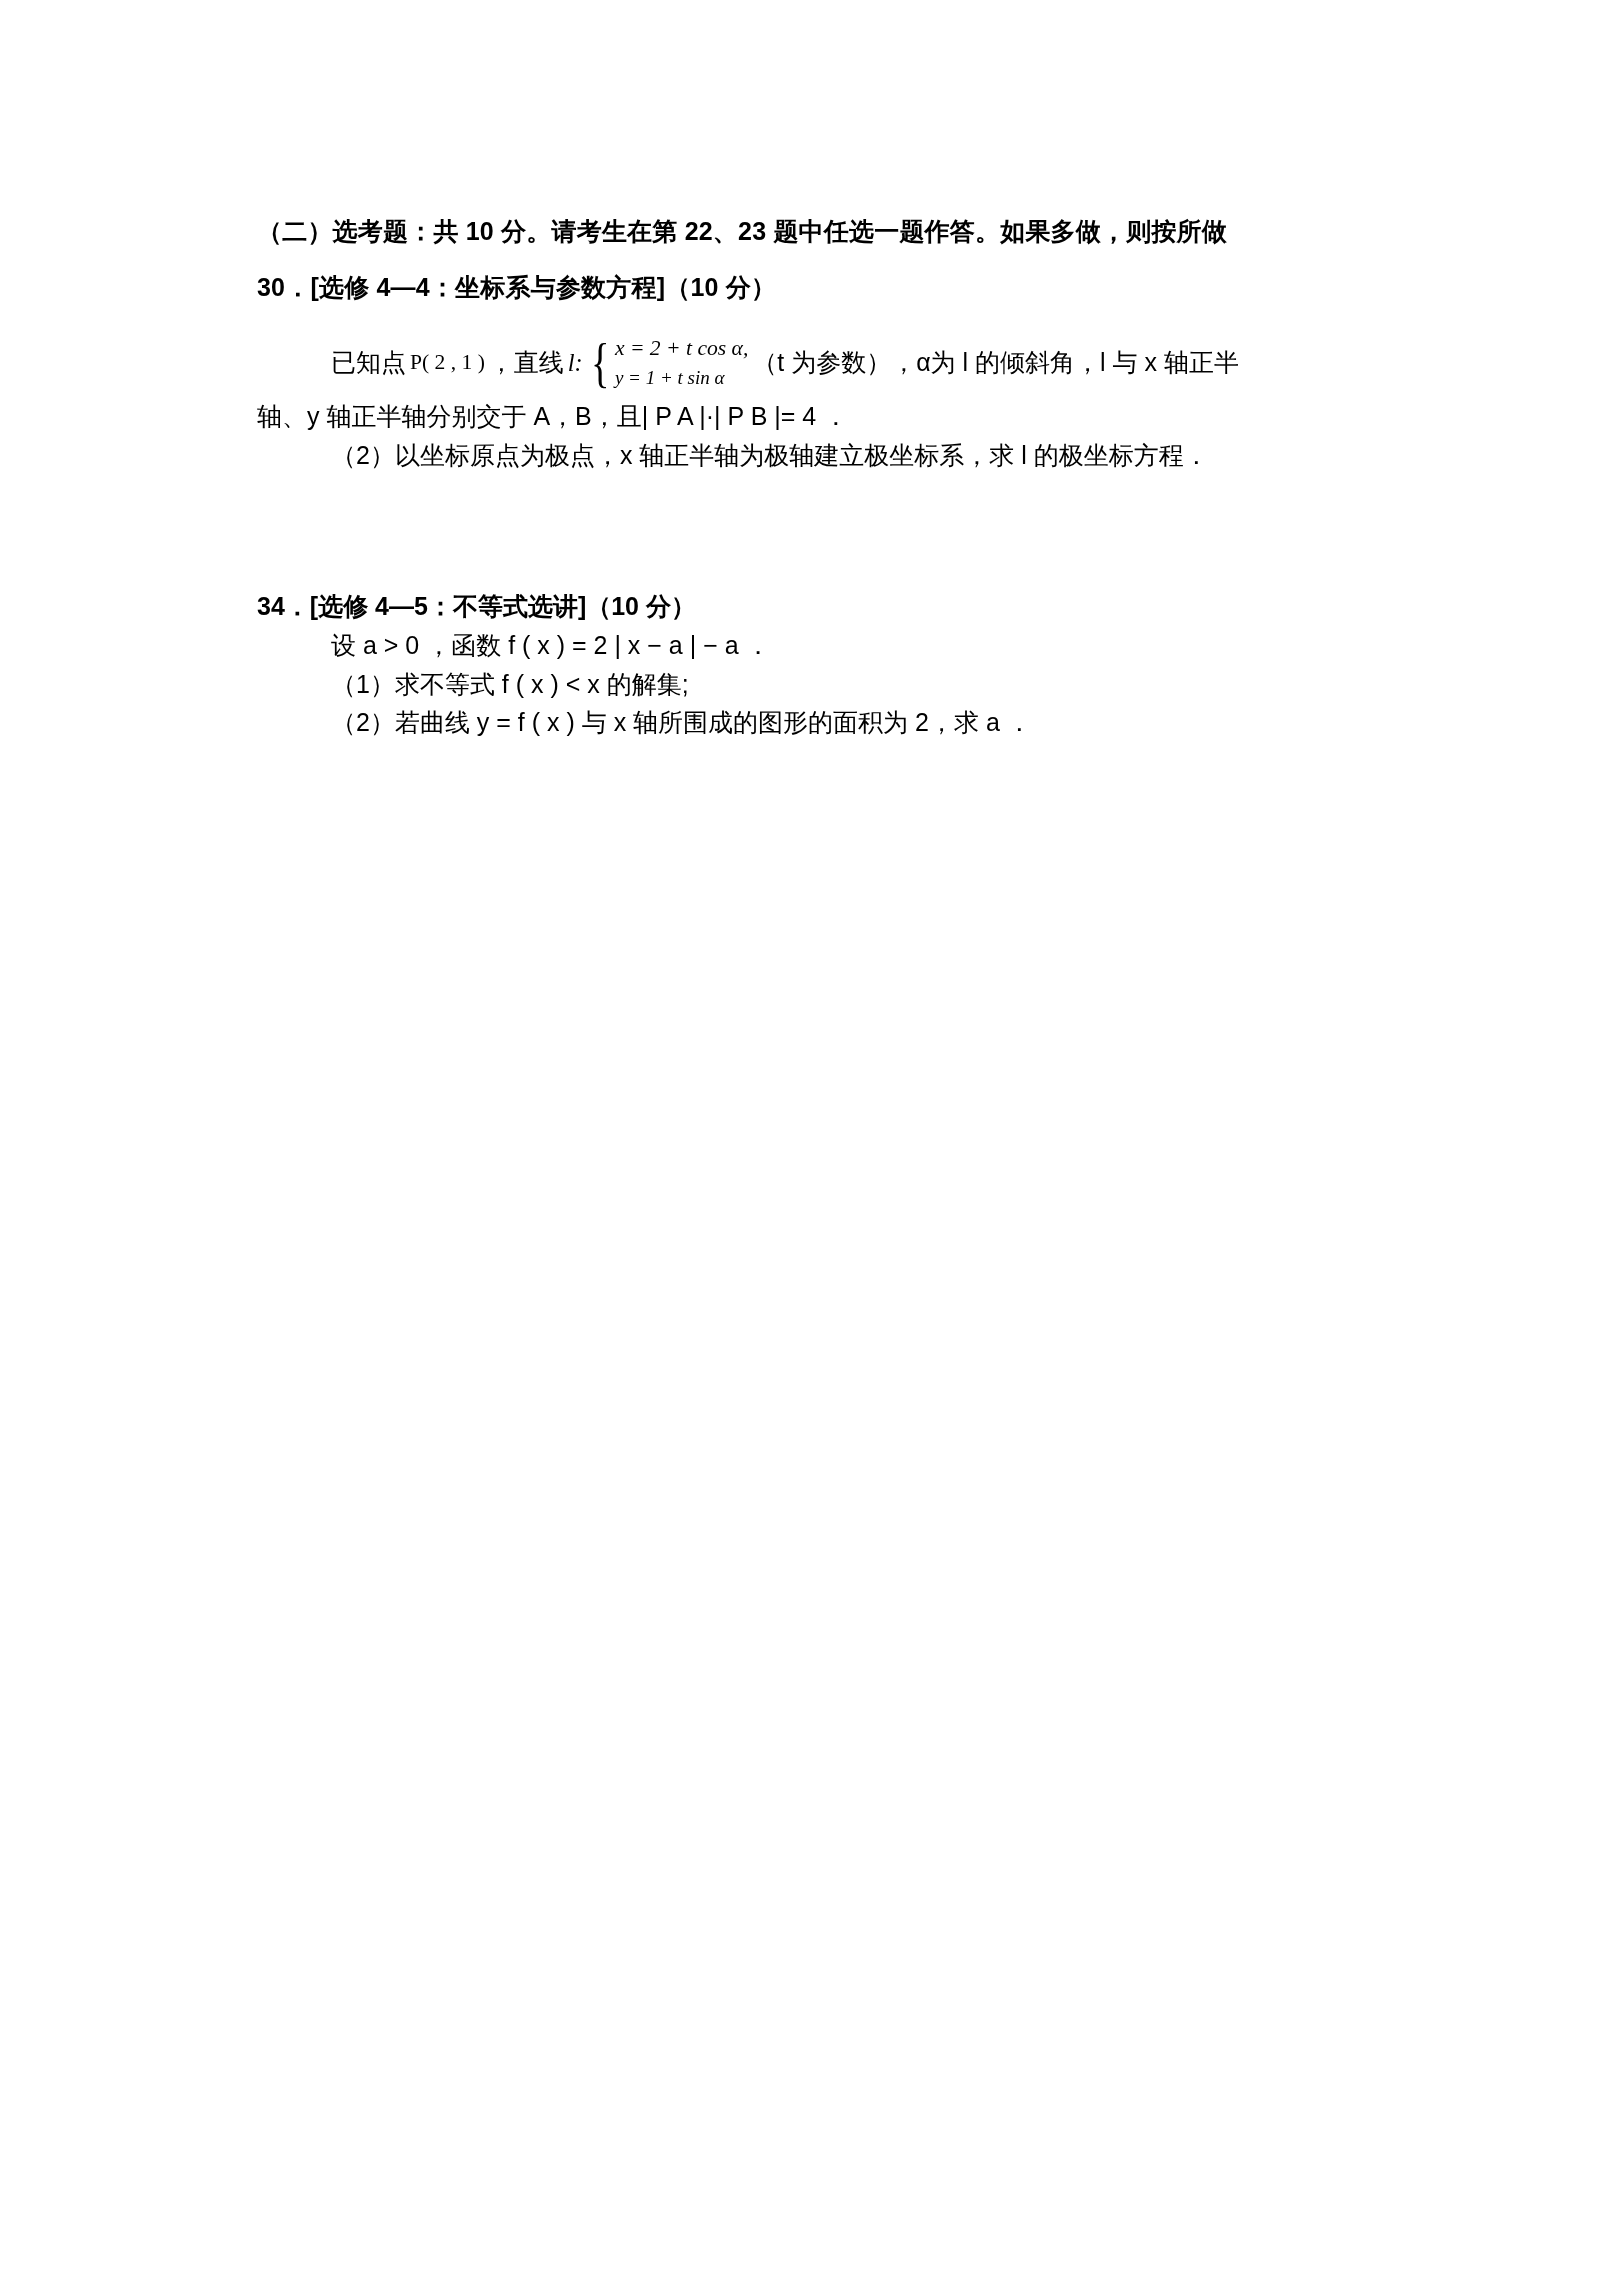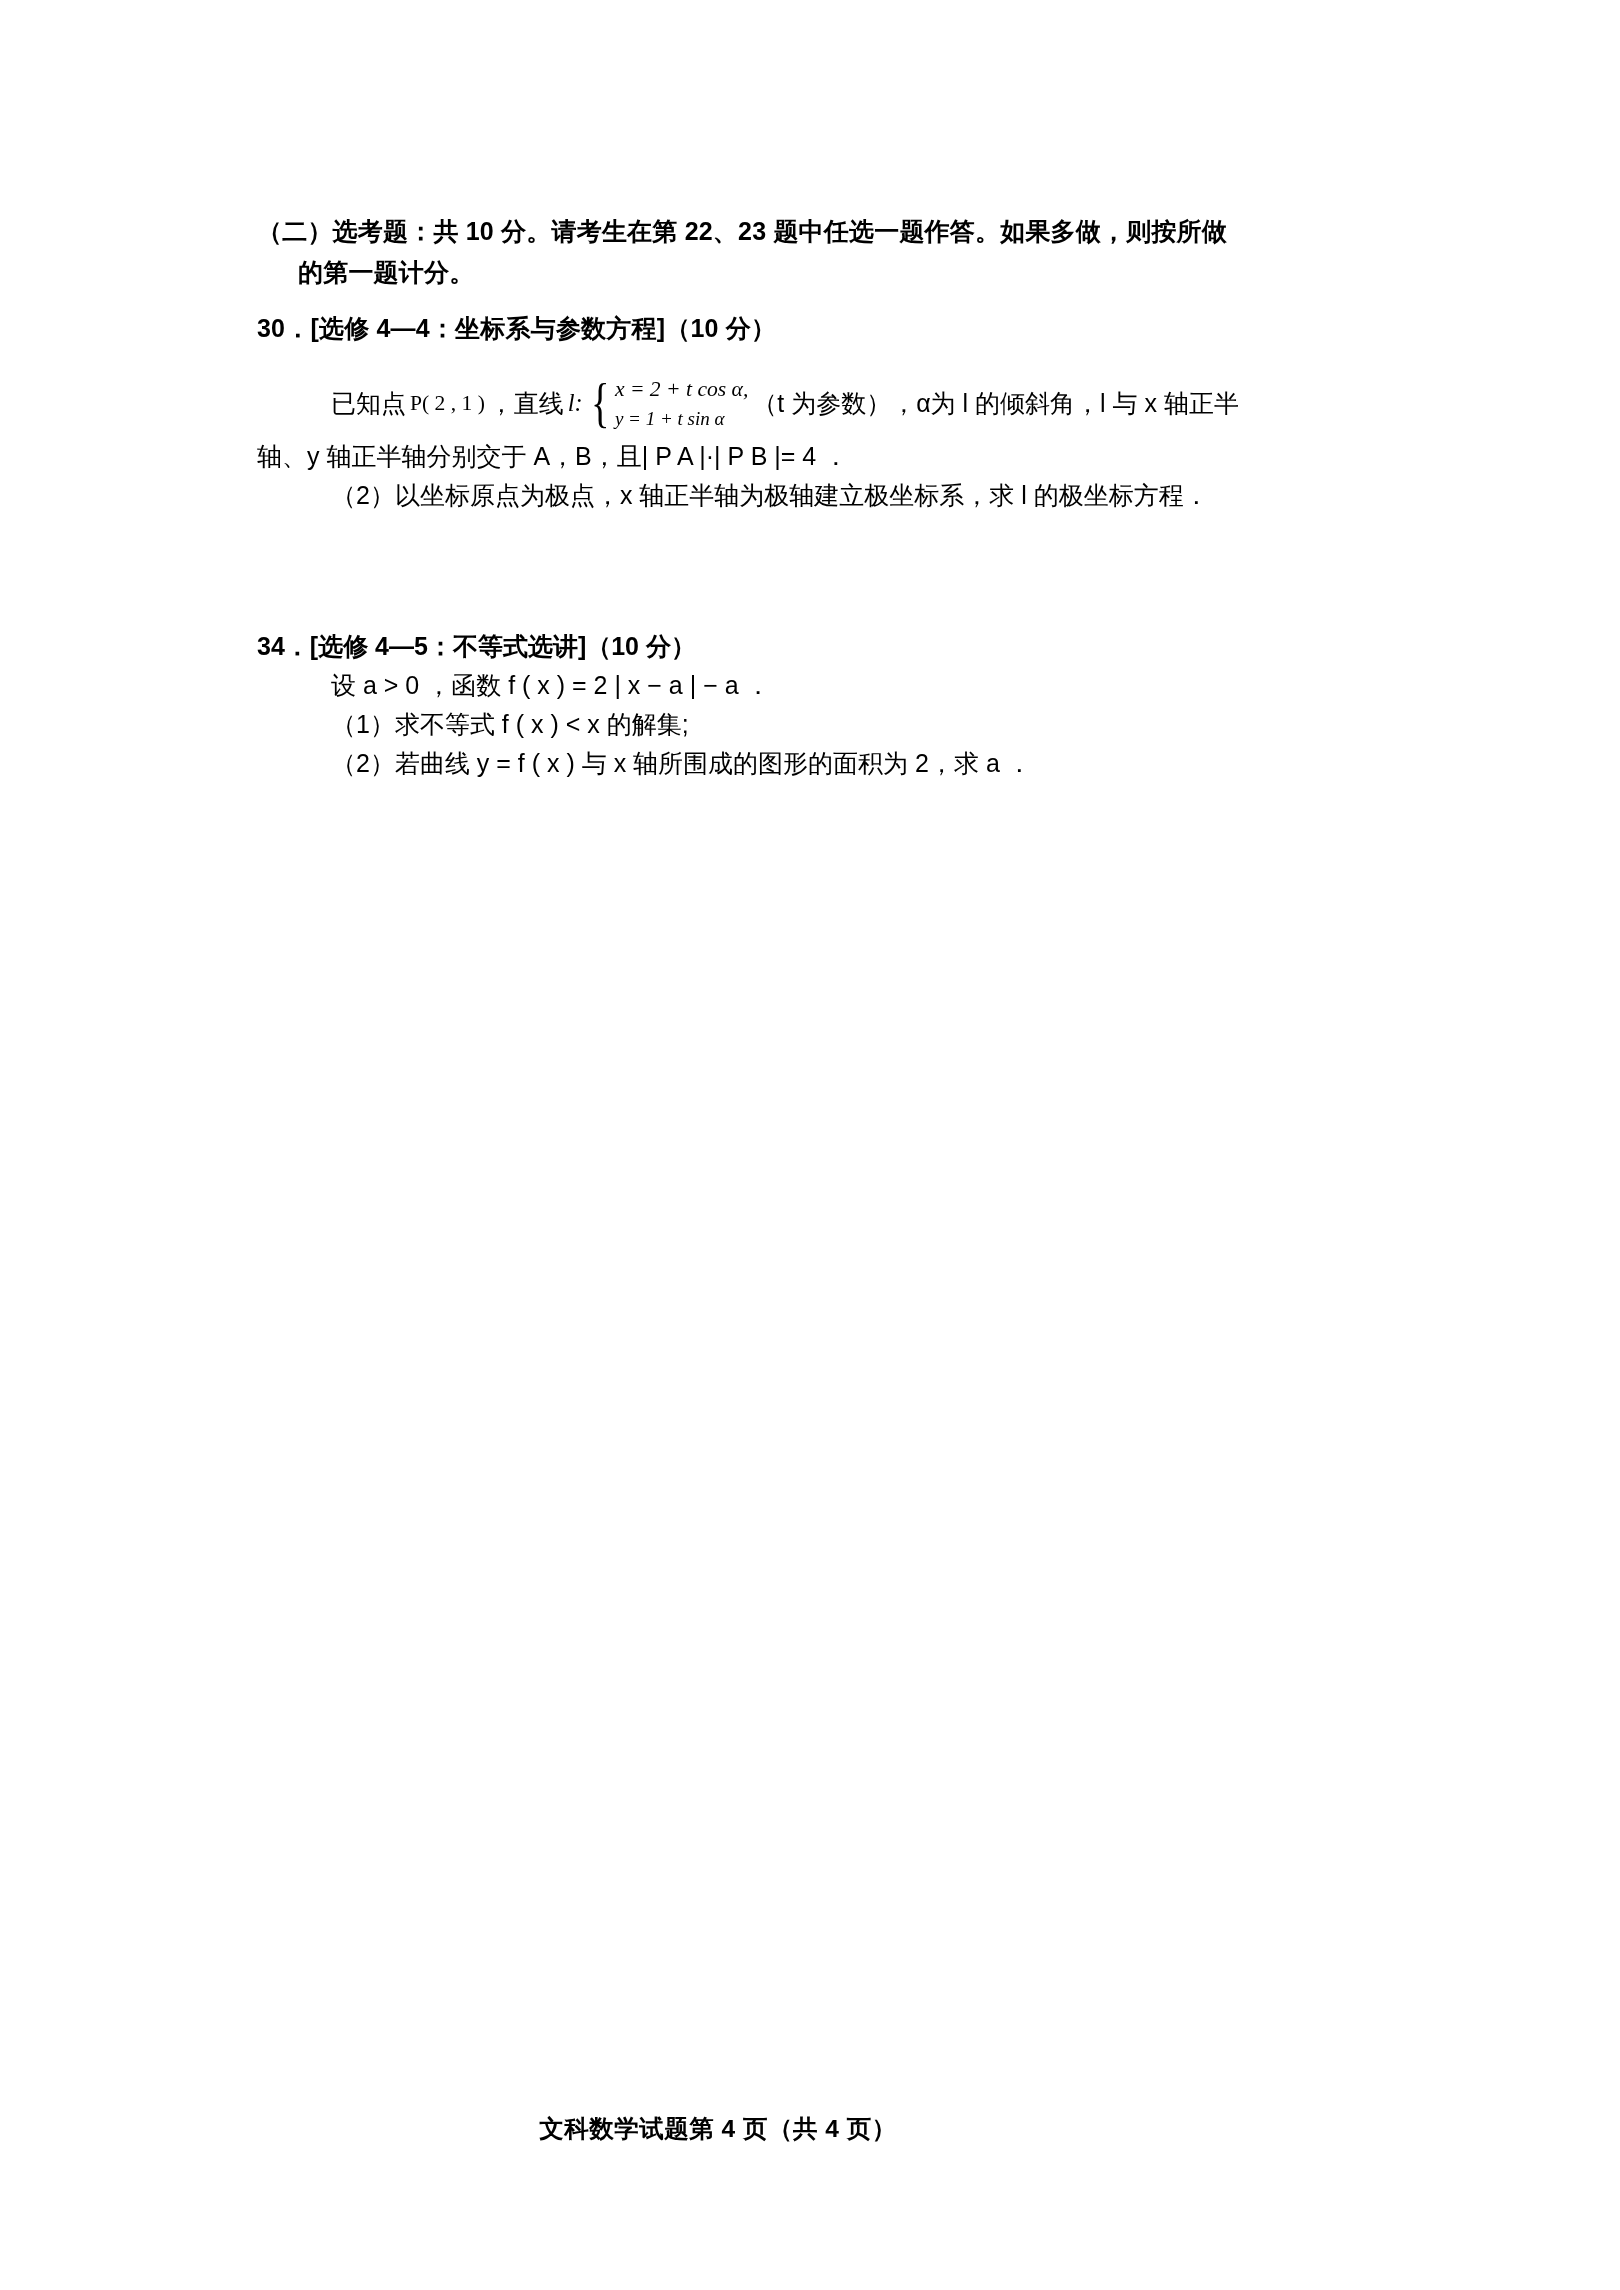--- a/index.html
+++ b/index.html
@@ -113,21 +113,20 @@
   }
   .nowrap { white-space: nowrap; }
 </style>
 </head>
 <body>
 
 <div class="page">
   <div class="content">
 
     <div class="blk bold indent-1">（二）选考题：共 10 分。请考生在第 22、23 题中任选一题作答。如果多做，则按所做</div>
-    <div class="blk bold indent-2">的第一题计分。</div>
 
     <div class="blk bold" style="margin-top:15.7px;">
       <span class="nowrap">30</span><span>．</span><span>[选修 4—4：坐标系与参数方程]（10 分）</span>
     </div>
 
     <div class="q22-line1">
       <span>已知点</span>
       <span class="small-math" style="margin:0 3.9px;">P( 2 , 1 )</span>
       <span>，直线</span>
       <span class="mi" style="margin-left:3.9px;">l:</span>
@@ -148,15 +147,14 @@
     <div class="q23-head">
       <span class="nowrap">34</span><span>．</span><span>[选修 4—5：不等式选讲]（10 分）</span>
     </div>
 
     <div class="q23-line">设 a &gt; 0 ，函数 f ( x ) = 2 | x − a | − a ．</div>
     <div class="q23-line">（1）求不等式 f ( x ) &lt; x 的解集;</div>
     <div class="q23-line">（2）若曲线 y = f ( x ) 与 x 轴所围成的图形的面积为 2，求 a ．</div>
 
   </div>
 
-  <div class="footer">文科数学试题第 4 页（共 4 页）</div>
 </div>
 
 
 </body></html>

